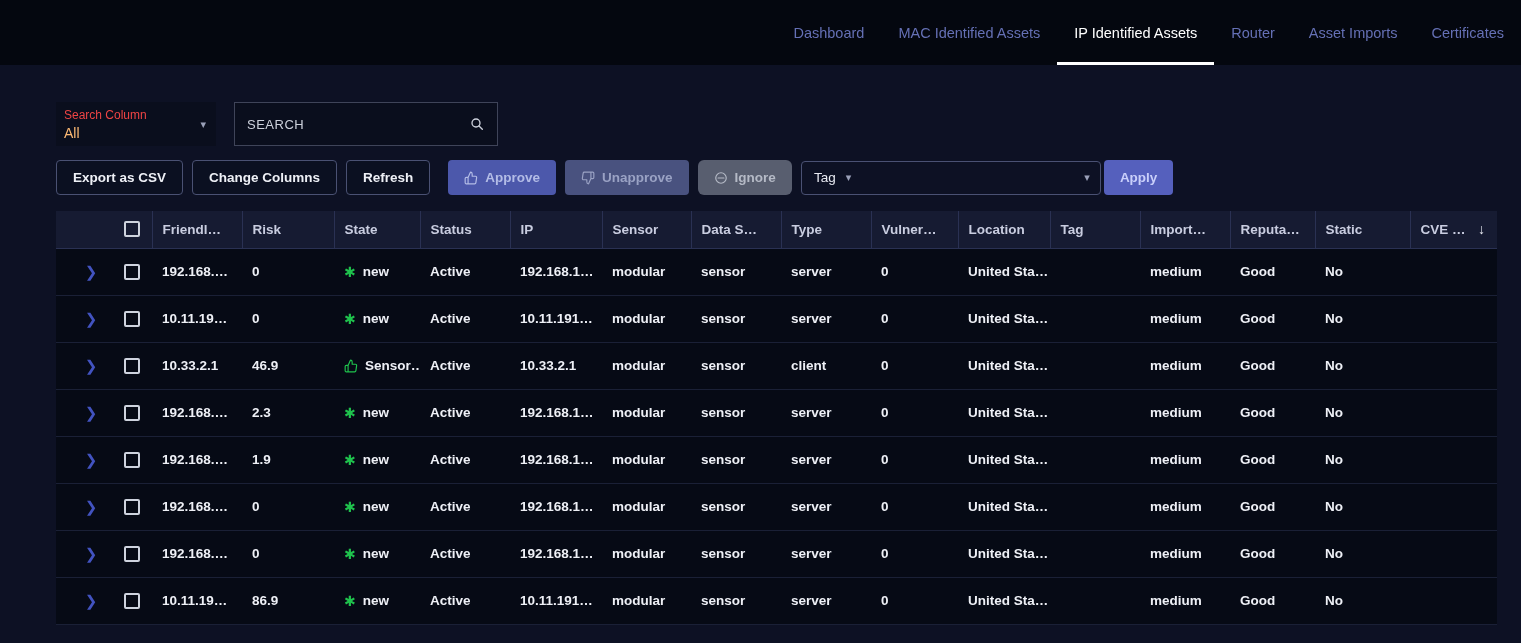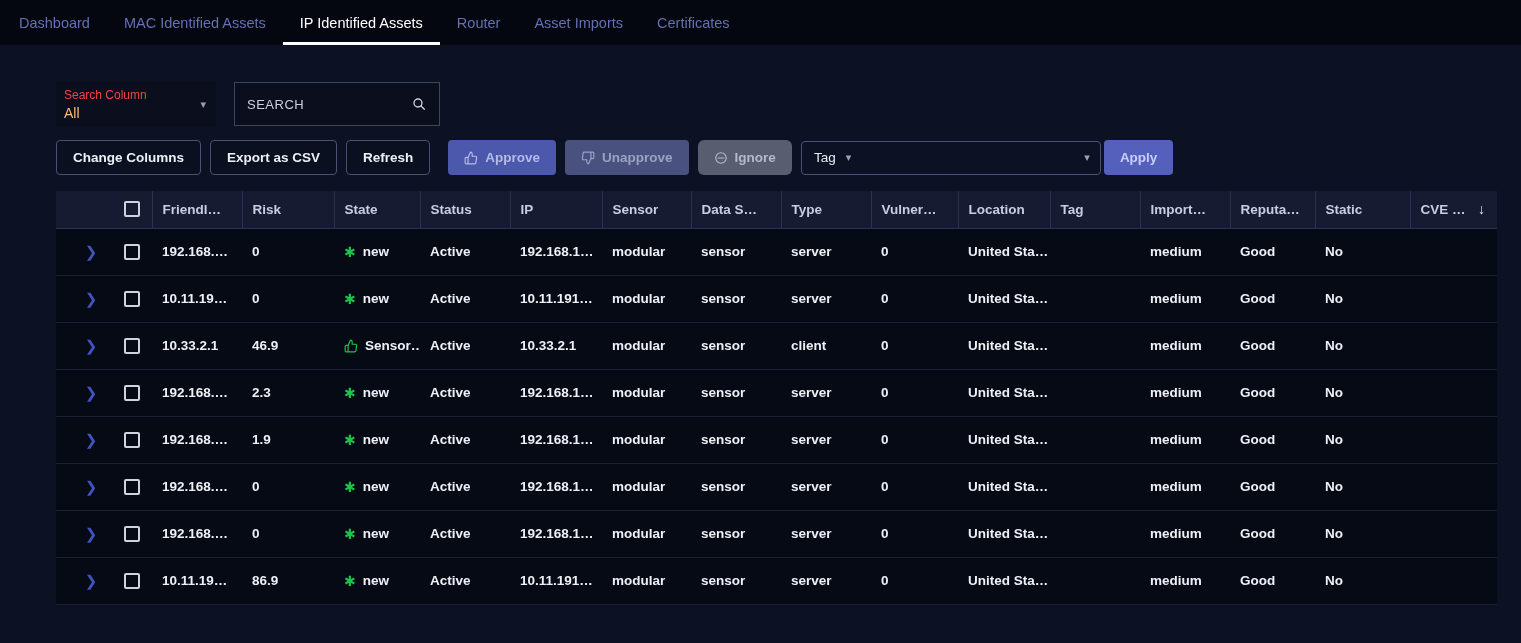--- a/index.html
+++ b/index.html
@@ -4,38 +4,38 @@
 <style>
   * { box-sizing: border-box; }
   html,body { margin:0; padding:0; }
   body {
     width:1521px; height:643px; overflow:hidden;
     background:var(--page_bg,#0d1124);
     font-family:"Liberation Sans","DejaVu Sans",sans-serif;
     color:#f1f3f8;
   }
   
-  .topbar { height:45px; background:var(--topbar_bg,#04070f); display:flex; align-items:stretch; }
+  .topbar { height:65px; background:var(--topbar_bg,#04070f); display:flex; align-items:stretch;justify-content:flex-end; }
   .tabs { display:flex; padding-left:2px; }
   .tab { position:relative; display:flex; align-items:center; padding:0 17px;
          font-size:14.5px; color:#6570b5; text-decoration:none; cursor:pointer; white-space:nowrap; }
   .tab.active { color:#ffffff; }
   .tab.active::after { content:""; position:absolute; left:0; right:0; bottom:0; height:3px; background:#ffffff; }
 
   .content { padding-left:56px; }
 
   
   .search-row { display:flex; margin-top:37px; height:44px; }
   .col-select { width:160px; background:#0a0e1d; display:flex; align-items:center;
                 padding:0 10px 0 8px; cursor:pointer; }
   .col-select-text { display:flex; flex-direction:column; gap:3px; flex:1; }
   .lbl { font-size:12px; color:#ef4444; }
   .val { font-size:14px; color:#fdba74; }
   .caret { color:#9aa0b8; font-size:11px; line-height:1; }
-  .search-box { margin-left:18px; width:206px; border:1px solid #3f4459; background:#0a0e1d;
+  .search-box { margin-left:18px; width:264px; border:1px solid #3f4459; background:#0a0e1d;
                 display:flex; align-items:center; }
   .search-input { flex:1; min-width:0; background:transparent; border:none; outline:none;
                   color:#e8eaf2; font-size:13px; letter-spacing:.5px; padding-left:12px; font-family:inherit; }
   .search-input::placeholder { color:#cdd1dc; opacity:1; }
   .mag { padding:0 12px; display:flex; align-items:center; cursor:pointer; }
 
   
   .toolbar { display:flex; align-items:center; margin-top:14px; }
   .btn { height:35px; border-radius:4px; font-family:inherit; font-size:13.5px; font-weight:700;
          display:inline-flex; align-items:center; gap:7px; padding:0 16px; cursor:pointer; border:none; white-space:nowrap; }
@@ -98,22 +98,22 @@
       <span class="mag">
         <svg viewBox="0 0 24 24" width="16" height="16" fill="none" stroke="#cdd1dc" stroke-width="2" stroke-linecap="round">
           <circle cx="10.5" cy="10.5" r="6"></circle>
             <line x1="15" y1="15" x2="20" y2="20"></line>
         </svg>
       </span>
     </div>
   </div>
 
   <div class="toolbar">
+    <button class="btn ghost">Export as CSV</button>
     <button class="btn ghost">Change Columns</button>
-    <button class="btn ghost">Export as CSV</button>
     <button class="btn ghost">Refresh</button>
 
     <button class="btn approve">
       <span class="bicon">
         <svg viewBox="0 0 24 24" width="14" height="14" fill="none" stroke="currentColor" stroke-width="2" stroke-linecap="round" stroke-linejoin="round">
           <path d="M14 9V5a3 3 0 0 0-3-3l-4 9v11h11.28a2 2 0 0 0 2-1.7l1.38-9a2 2 0 0 0-2-2.3zM7 22H4a2 2 0 0 1-2-2v-7a2 2 0 0 1 2-2h3"></path>
         </svg>
       </span>
       <span>Approve</span>
     </button>

